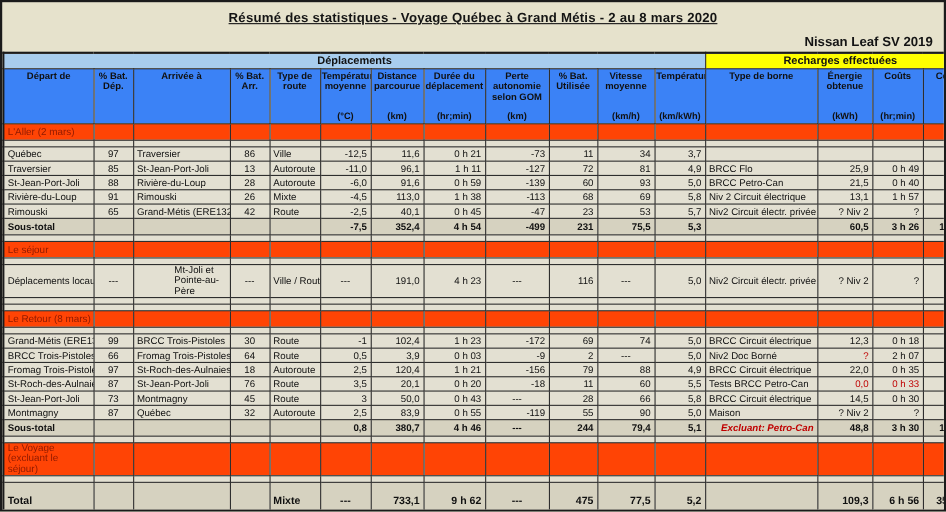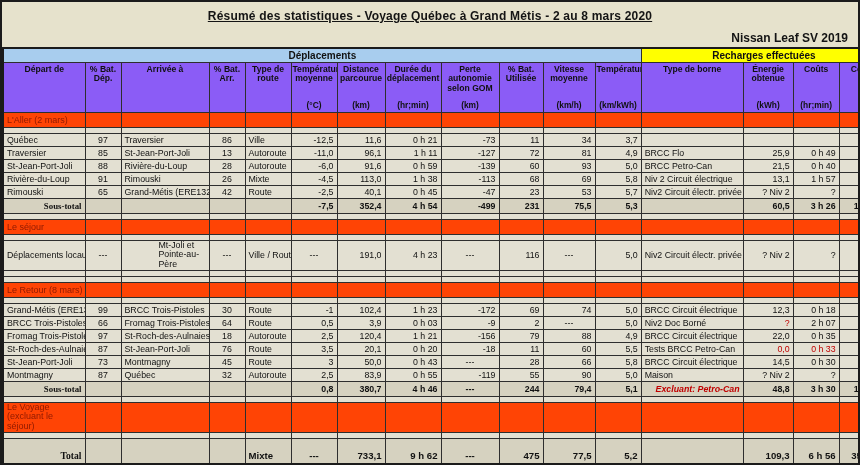--- a/index.html
+++ b/index.html
@@ -45,21 +45,21 @@
     vertical-align:middle;
     box-sizing:border-box;
   }
   table{border:2px solid #1b1b1b;}
   tr.group th{
     font-size:10px;font-weight:bold;text-align:center;height:14px;padding:0;
   }
   th.g-dep{background:var(--blue,#a8cdee);}
   th.g-rec{background:var(--yellow,#ffff00);}
   tr.colhead th{
-    background:#8b5cf6;
+    background:#3b82f6;
     font-weight:bold;
     white-space:normal;
     vertical-align:top;
     height:50px;
     padding:2px 1px 1px 1px;
     text-align:center;
     font-size:8.6px;
     line-height:1.15;
   }
   .hwrap{display:flex;flex-direction:column;justify-content:space-between;height:46px;}
@@ -83,21 +83,21 @@
     background:#d6d2c0;
     font-weight:bold;
     height:15px;
   }
   tr.total td{height:34px;font-size:9.6px;}
   td.al{text-align:left;}
   td.ac{text-align:center;}
   td.ar{text-align:right;}
   td.red{color:var(--red,#c00000);}
   td.ital{font-style:italic;}
-  td.lblright{text-align:right;font-weight:bold;font-family:Liberation Serif, serif;}
+  td.lblright{font-weight:bold;}
 </style>
 </head>
 <body>
 
 <div class="page-title">Résumé des statistiques  - Voyage Québec à Grand Métis  - 2 au 8 mars 2020</div>
 <div class="vehicle">Nissan Leaf SV 2019</div>
 
 <table>
   <colgroup id="cols">
       <col style="width: 82px;">

